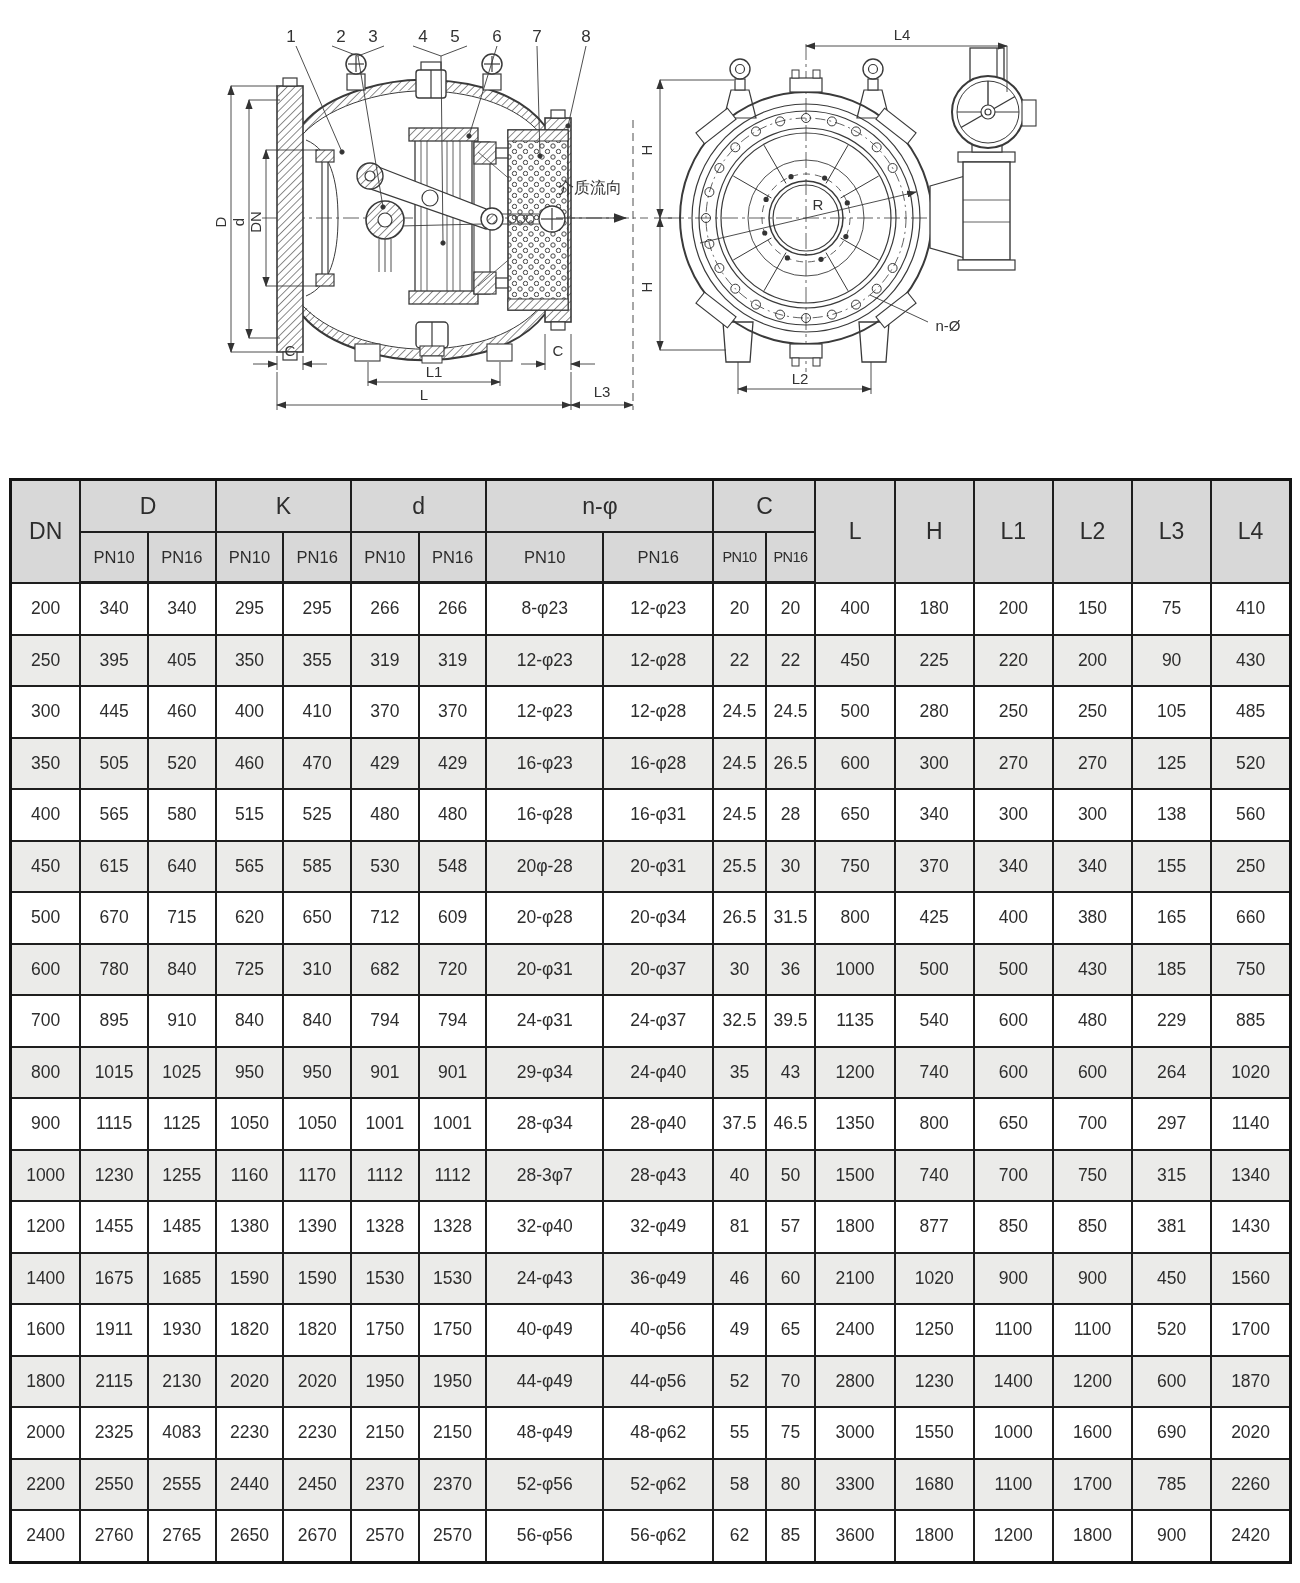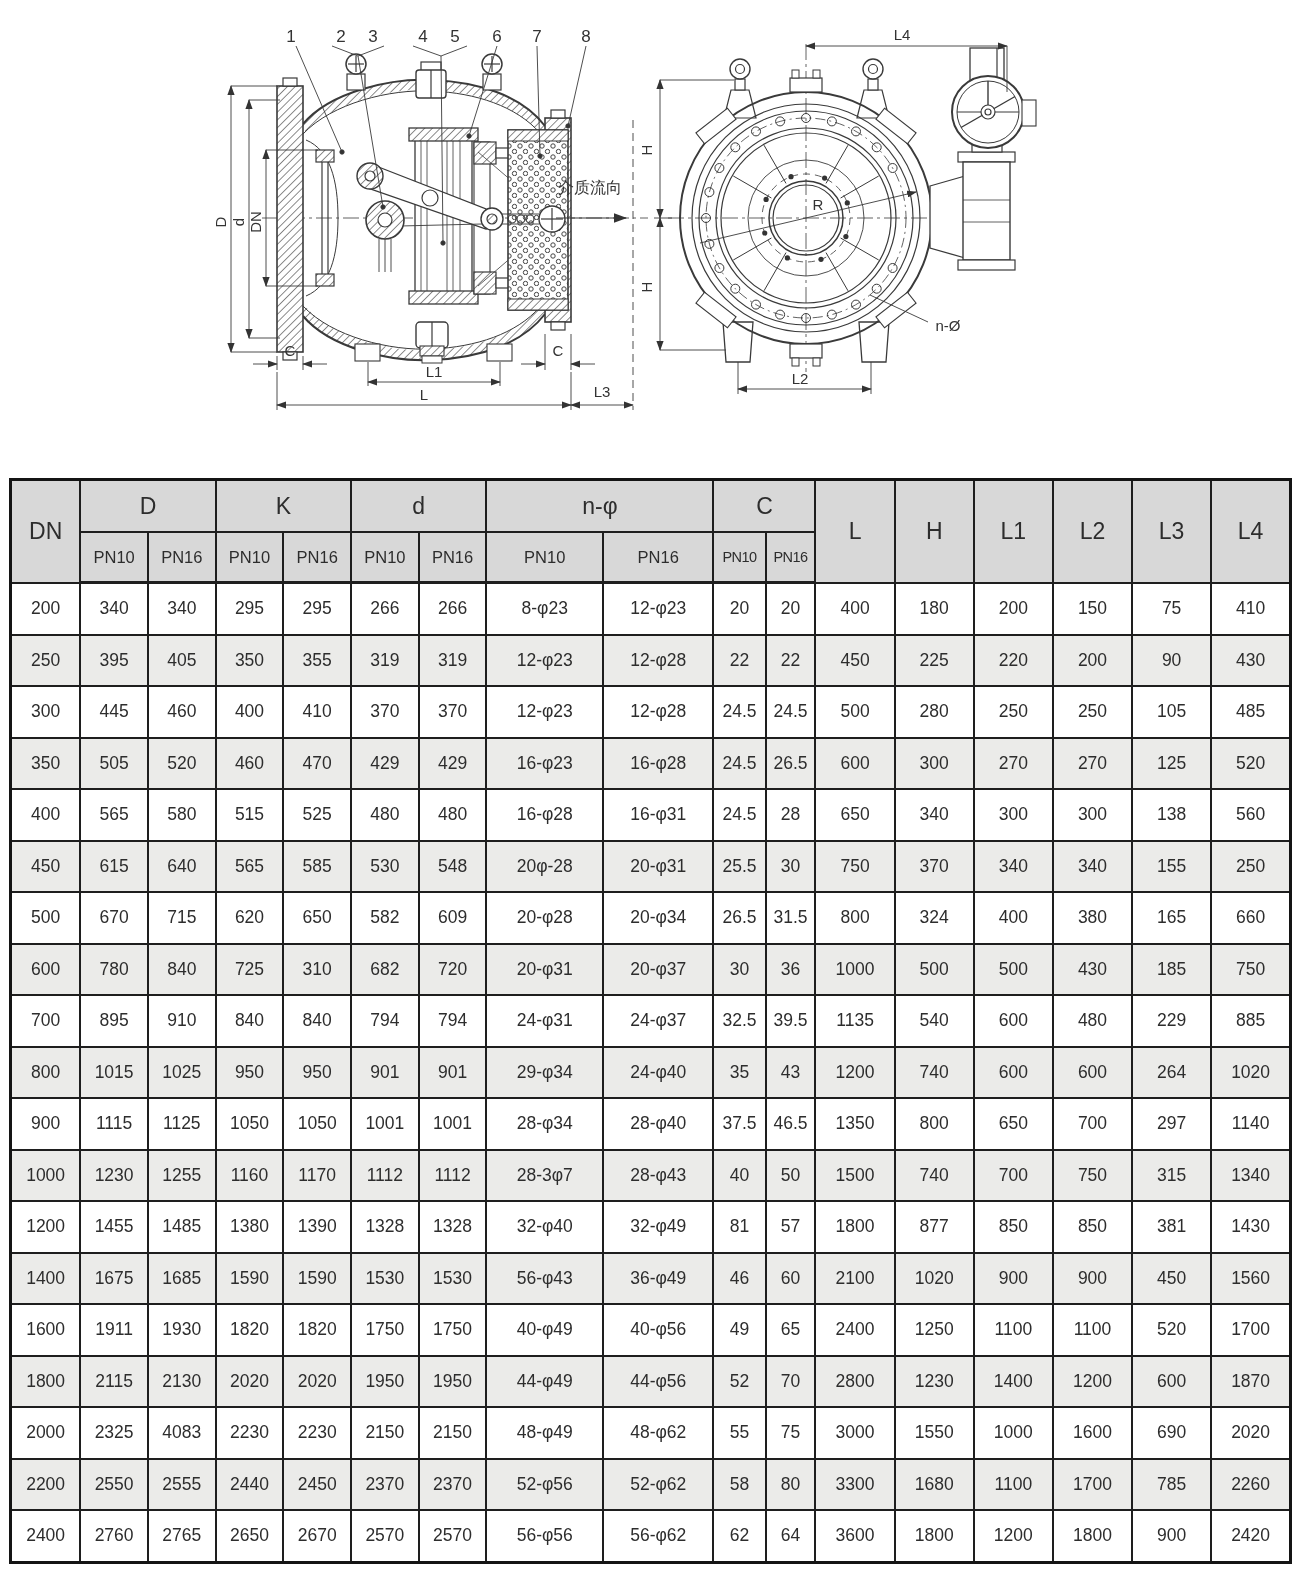--- a/index.html
+++ b/index.html
@@ -519,28 +519,28 @@
         <td>340</td>
         <td>155</td>
         <td>250</td>
       </tr>
       <tr>
         <td>500</td>
         <td>670</td>
         <td>715</td>
         <td>620</td>
         <td>650</td>
-        <td>582</td>
+        <td>712</td>
         <td>609</td>
         <td>20-φ28</td>
         <td>20-φ34</td>
         <td>26.5</td>
         <td>31.5</td>
         <td>800</td>
-        <td>324</td>
+        <td>425</td>
         <td>400</td>
         <td>380</td>
         <td>165</td>
         <td>660</td>
       </tr>
       <tr>
         <td>600</td>
         <td>780</td>
         <td>840</td>
         <td>725</td>
@@ -654,21 +654,21 @@
         <td>1430</td>
       </tr>
       <tr>
         <td>1400</td>
         <td>1675</td>
         <td>1685</td>
         <td>1590</td>
         <td>1590</td>
         <td>1530</td>
         <td>1530</td>
-        <td>56-φ43</td>
+        <td>24-φ43</td>
         <td>36-φ49</td>
         <td>46</td>
         <td>60</td>
         <td>2100</td>
         <td>1020</td>
         <td>900</td>
         <td>900</td>
         <td>450</td>
         <td>1560</td>
       </tr>
@@ -752,21 +752,21 @@
         <td>2400</td>
         <td>2760</td>
         <td>2765</td>
         <td>2650</td>
         <td>2670</td>
         <td>2570</td>
         <td>2570</td>
         <td>56-φ56</td>
         <td>56-φ62</td>
         <td>62</td>
-        <td>64</td>
+        <td>85</td>
         <td>3600</td>
         <td>1800</td>
         <td>1200</td>
         <td>1800</td>
         <td>900</td>
         <td>2420</td>
       </tr>
     </tbody>
 </table>
 

